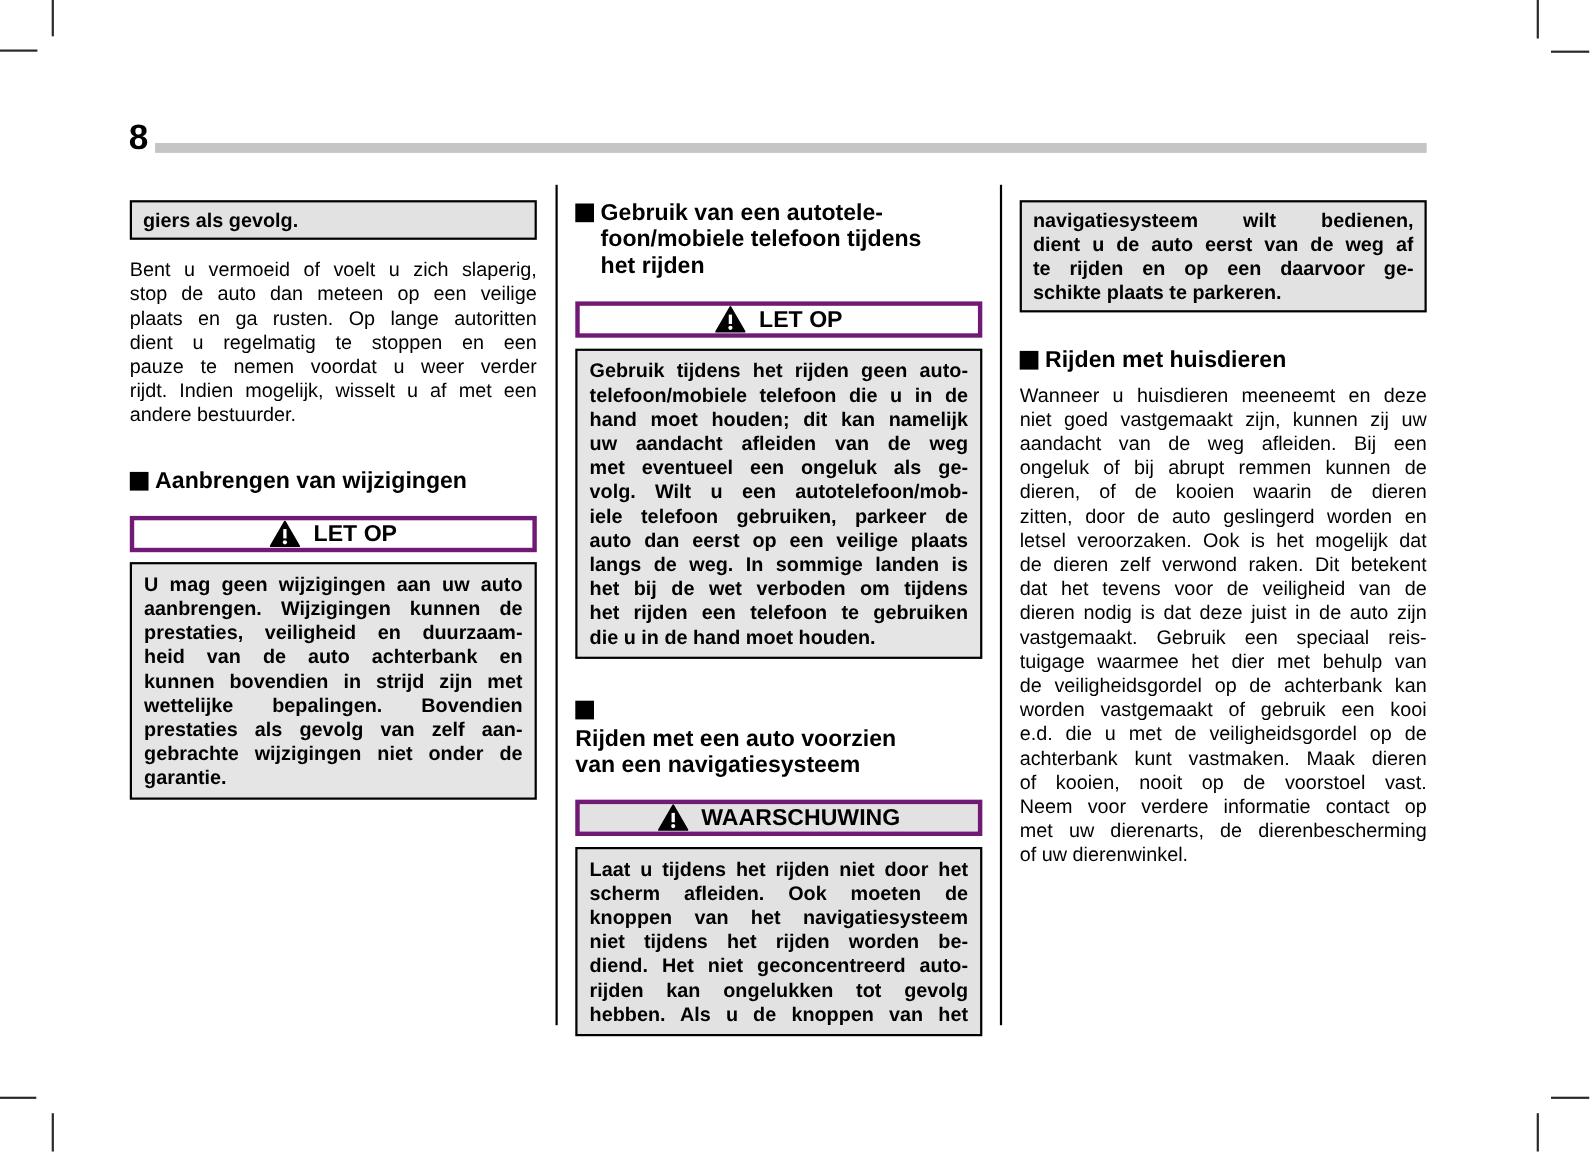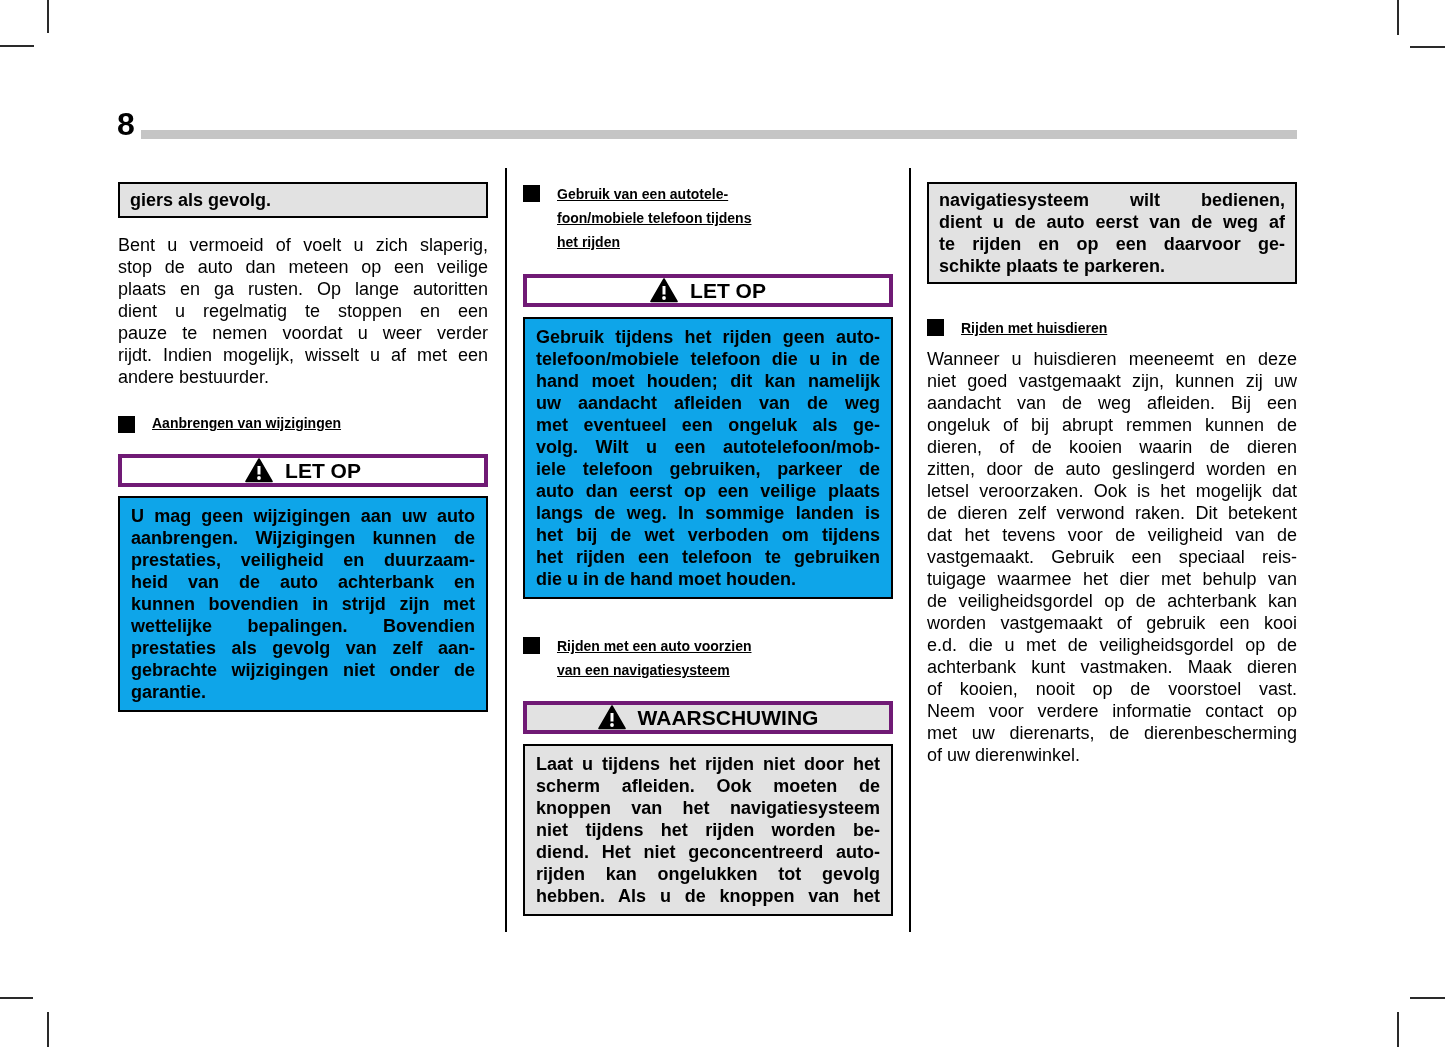--- a/index.html
+++ b/index.html
@@ -16,23 +16,23 @@
   .col{position:absolute;top:182px;width:370px;}
   #col1{left:118px;}
   #col2{left:523px;}
   #col3{left:927px;}
   .para{font-size:18px;line-height:22px;}
   .jl div{text-align:justify;text-align-last:justify;overflow:hidden;}
   .jl:not(.all) div:last-child{text-align-last:left;}
   .graybox{border:2px solid #000;background:#e2e2e2;padding:5px 10px;font-weight:bold;font-size:18px;line-height:22px;box-sizing:border-box;}
   .warnhead{height:33px;border:4px solid #701a75;background:#fff;display:flex;align-items:center;justify-content:center;gap:12px;font-weight:bold;font-size:21px;box-sizing:border-box;}
   .warnhead.gray{background:#e2e2e2;}
-  .warnbox{border:2px solid #000;background:#0ea5e9;padding:7px 11px;font-weight:bold;font-size:18px;line-height:22px;box-sizing:border-box;}
+  .warnbox{border:2px solid #000;background:#e5e5e5;padding:7px 11px;font-weight:bold;font-size:18px;line-height:22px;box-sizing:border-box;}
   .warnbox.gray{background:#e2e2e2;}
-  .heading{display:flex;gap:17px;font-weight:bold;font-size:14px;line-height:24px;text-decoration:underline;}
+  .heading{display:flex;gap:6px;font-weight:bold;font-size:21px;line-height:24px;}
   .sq{width:17px;height:17px;background:#000;margin-top:3px;flex:none;}
   .tri{flex:none;display:block;}
 </style>
 </head>
 <body>
 
 <div class="cropmark" style="left:47px;top:0;width:2px;height:33px;"></div>
 <div class="cropmark" style="left:0;top:45px;width:34px;height:2px;"></div>
 <div class="cropmark" style="left:1397px;top:0;width:2px;height:35px;"></div>
 <div class="cropmark" style="left:1410px;top:46px;width:35px;height:2px;"></div>
@@ -56,21 +56,21 @@
   <div class="para jl" style="margin-top:16px;">
       <div>Bent u vermoeid of voelt u zich slaperig,</div>
       <div>stop de auto dan meteen op een veilige</div>
       <div>plaats en ga rusten. Op lange autoritten</div>
       <div>dient u regelmatig te stoppen en een</div>
       <div>pauze te nemen voordat u weer verder</div>
       <div>rijdt. Indien mogelijk, wisselt u af met een</div>
       <div>andere bestuurder.</div>
     </div>
 
-  <div class="heading" style="margin-top:23px;align-items:center;">
+  <div class="heading" style="margin-top:38px;">
     <span class="sq"></span>
     <div>
         <div>Aanbrengen van wijzigingen</div>
       </div>
   </div>
 
   <div class="warnhead" style="margin-top:19px;">
     <svg class="tri" width="28" height="25" viewBox="0 0 28 25">
       <path d="M14 1 L27 23.5 L1 23.5 Z" fill="#000" stroke="#000" stroke-width="1.6" stroke-linejoin="round"></path>
       <rect x="12.5" y="8" width="3" height="8.5" fill="#fff"></rect>
@@ -121,21 +121,21 @@
         <div>volg. Wilt u een autotelefoon/mob-</div>
         <div>iele telefoon gebruiken, parkeer de</div>
         <div>auto dan eerst op een veilige plaats</div>
         <div>langs de weg. In sommige landen is</div>
         <div>het bij de wet verboden om tijdens</div>
         <div>het rijden een telefoon te gebruiken</div>
         <div>die u in de hand moet houden.</div>
       </div>
   </div>
 
-  <div class="heading" style="margin-top:35px;">
+  <div class="heading" style="margin-top:35px;flex-direction:column;">
     <span class="sq"></span>
     <div>
         <div>Rijden met een auto voorzien</div>
         <div>van een navigatiesysteem</div>
       </div>
   </div>
 
   <div class="warnhead gray" style="margin-top:19px;">
     <svg class="tri" width="28" height="25" viewBox="0 0 28 25">
       <path d="M14 1 L27 23.5 L1 23.5 Z" fill="#000" stroke="#000" stroke-width="1.6" stroke-linejoin="round"></path>
@@ -177,20 +177,21 @@
   <div class="para jl" style="margin-top:8px;">
       <div>Wanneer u huisdieren meeneemt en deze</div>
       <div>niet goed vastgemaakt zijn, kunnen zij uw</div>
       <div>aandacht van de weg afleiden. Bij een</div>
       <div>ongeluk of bij abrupt remmen kunnen de</div>
       <div>dieren, of de kooien waarin de dieren</div>
       <div>zitten, door de auto geslingerd worden en</div>
       <div>letsel veroorzaken. Ook is het mogelijk dat</div>
       <div>de dieren zelf verwond raken. Dit betekent</div>
       <div>dat het tevens voor de veiligheid van de</div>
+      <div>dieren nodig is dat deze juist in de auto zijn</div>
       <div>vastgemaakt. Gebruik een speciaal reis-</div>
       <div>tuigage waarmee het dier met behulp van</div>
       <div>de veiligheidsgordel op de achterbank kan</div>
       <div>worden vastgemaakt of gebruik een kooi</div>
       <div>e.d. die u met de veiligheidsgordel op de</div>
       <div>achterbank kunt vastmaken. Maak dieren</div>
       <div>of kooien, nooit op de voorstoel vast.</div>
       <div>Neem voor verdere informatie contact op</div>
       <div>met uw dierenarts, de dierenbescherming</div>
       <div>of uw dierenwinkel.</div>

